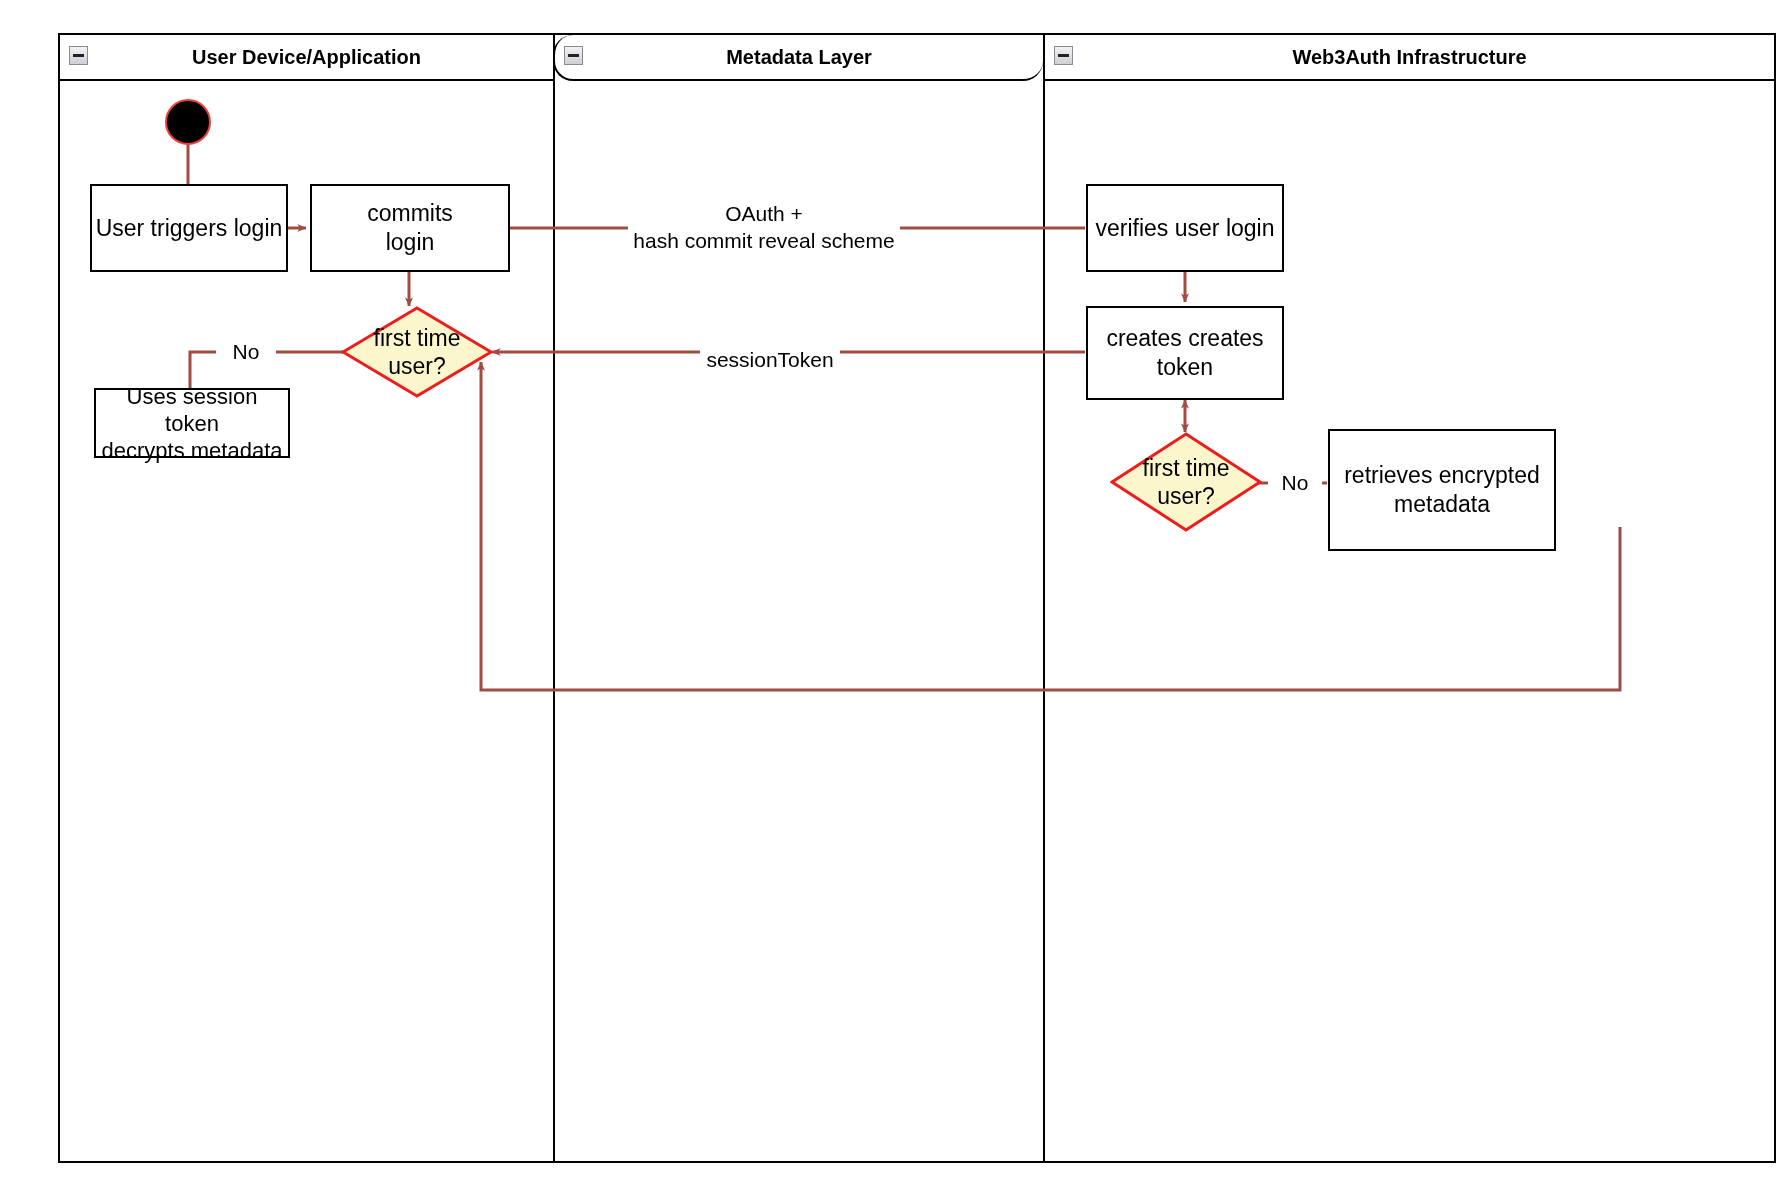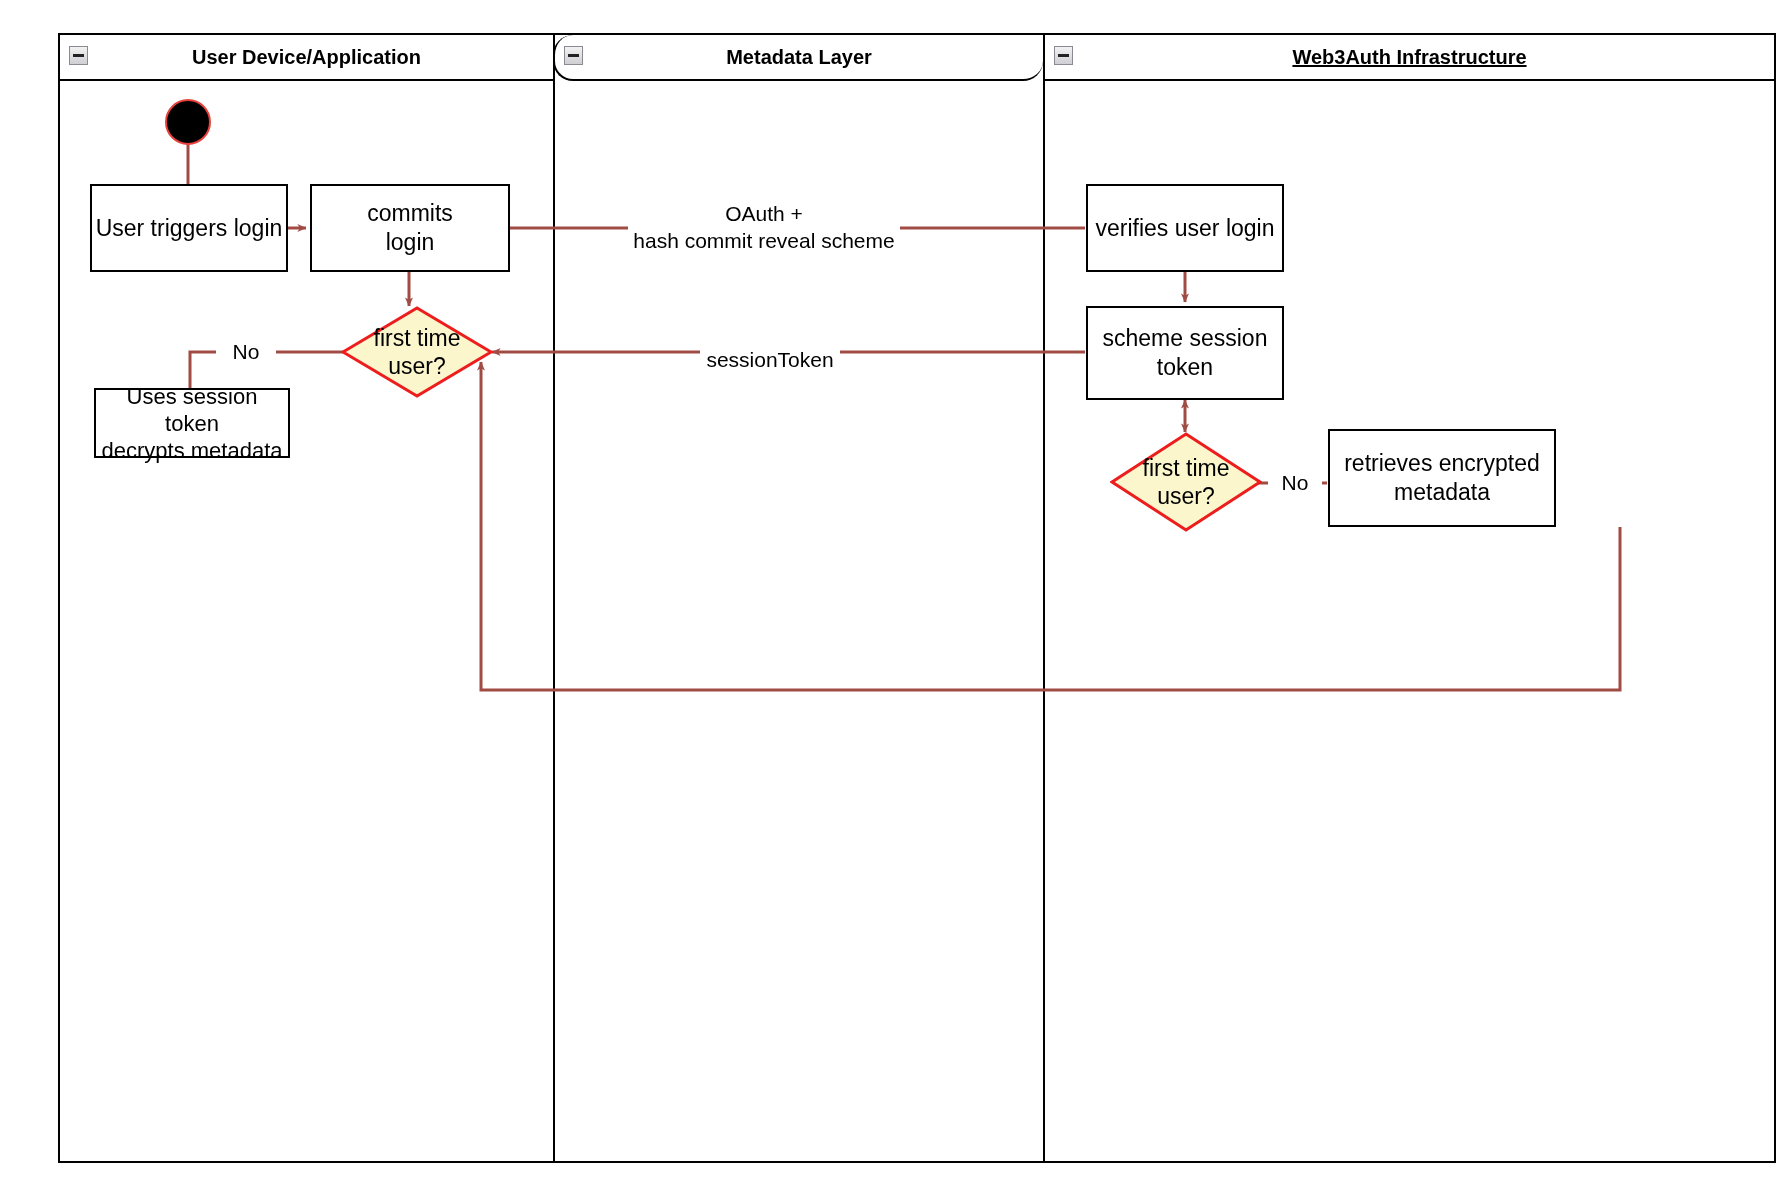--- a/index.html
+++ b/index.html
@@ -147,21 +147,21 @@
           <i></i>
         </span>
       <span class="lane-title">User Device/Application</span>
     </div>
     <div class="lane-header" style="left:493px;width:490px;border-left:2px solid #000;border-radius:20px;">
       <span class="collapse-icon">
           <i></i>
         </span>
       <span class="lane-title">Metadata Layer</span>
     </div>
-    <div class="lane-header" style="left:983px;width:731px;border-left:2px solid #000;text-decoration:underline;">
+    <div class="lane-header" style="left:983px;width:731px;border-left:2px solid #000;">
       <span class="collapse-icon">
           <i></i>
         </span>
       <span class="lane-title">Web3Auth Infrastructure</span>
     </div>
   </div>
 
   <svg class="edges" xmlns="http://www.w3.org/2000/svg">
     <defs>
       <marker id="ah" markerWidth="10" markerHeight="10" refX="8.6" refY="4" orient="auto" markerUnits="userSpaceOnUse">
@@ -222,33 +222,33 @@
     <span>Uses session
 token
 decrypts metadata</span>
   </div>
 
   <div class="node box" style="left:1086px;top:184px;width:198px;height:88px;">
     <span>verifies user login</span>
   </div>
 
   <div class="node box" style="left:1086px;top:306px;width:198px;height:94px;white-space:pre-line;">
-    <span>scheme session
+    <span>creates creates
 token</span>
   </div>
 
   <div class="diamond-wrap" style="left:1110px;top:432px;width:152px;height:100px;">
     <svg width="152" height="100" xmlns="http://www.w3.org/2000/svg">
       <polygon points="76,2 150,50 76,98 2,50" fill="#fcf6cd" stroke="#ee1d1d" stroke-width="3"></polygon>
     </svg>
     <span class="diamond-label" style="white-space:pre-line;">first time
 user?</span>
   </div>
 
-  <div class="node box" style="left:1328px;top:429px;width:228px;height:98px;white-space:pre-line;">
+  <div class="node box" style="left:1328px;top:429px;width:228px;height:122px;white-space:pre-line;">
     <span>retrieves encrypted
 metadata</span>
   </div>
 
   <div class="edge-label" style="left:628px;top:200px;width:264px;">OAuth +
 hash commit reveal scheme</div>
 
   <div class="edge-label" style="left:700px;top:346px;width:132px;">sessionToken</div>
 
   <div class="edge-label" style="left:216px;top:338px;width:52px;">No</div>

